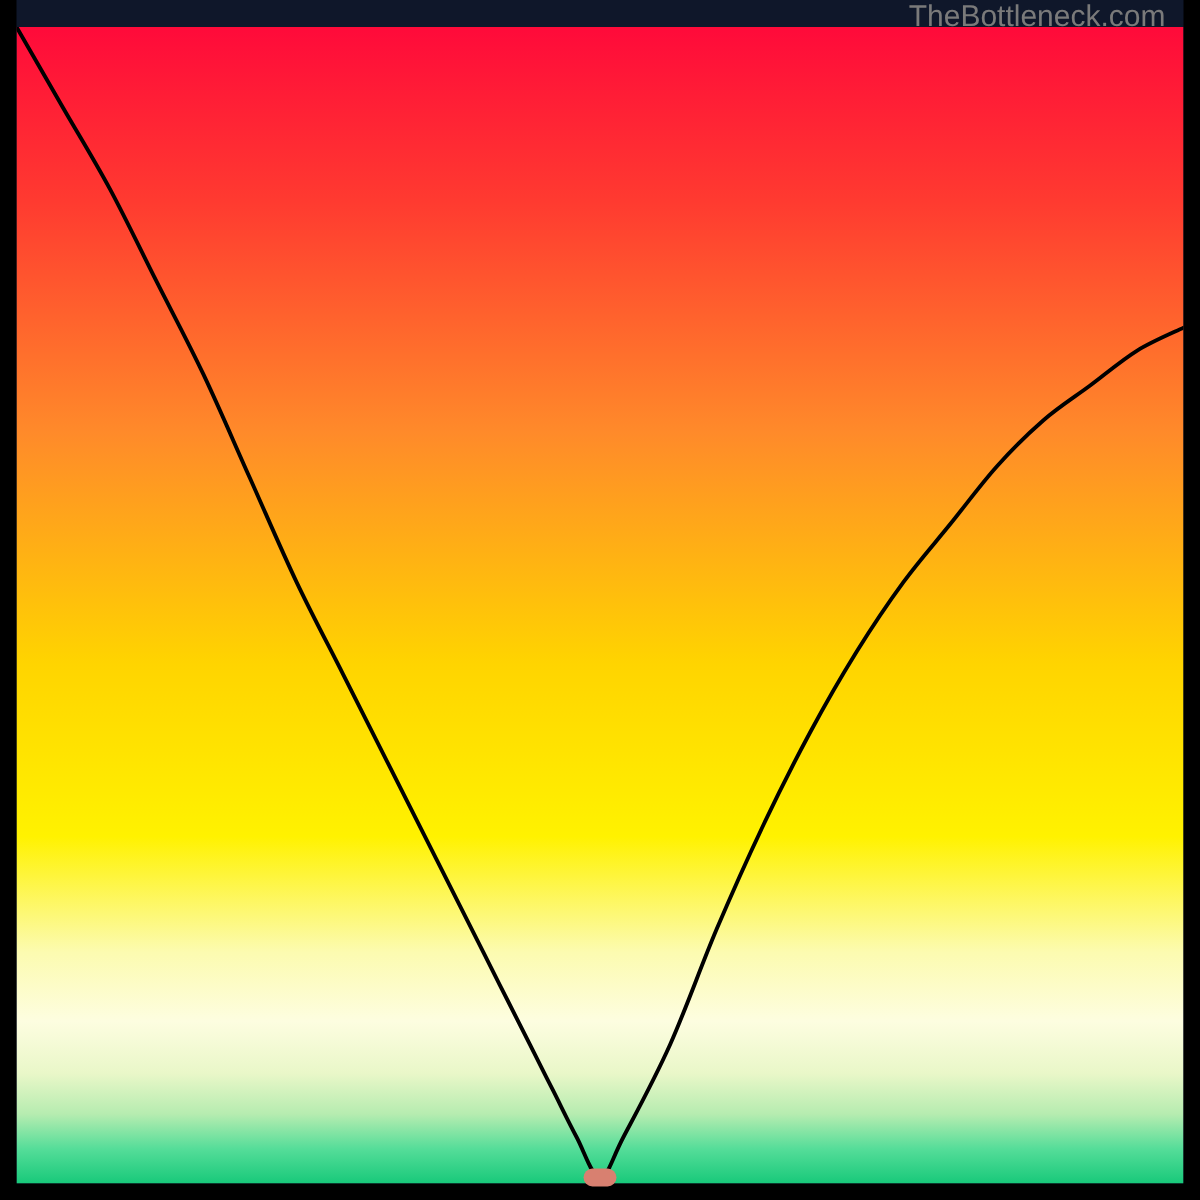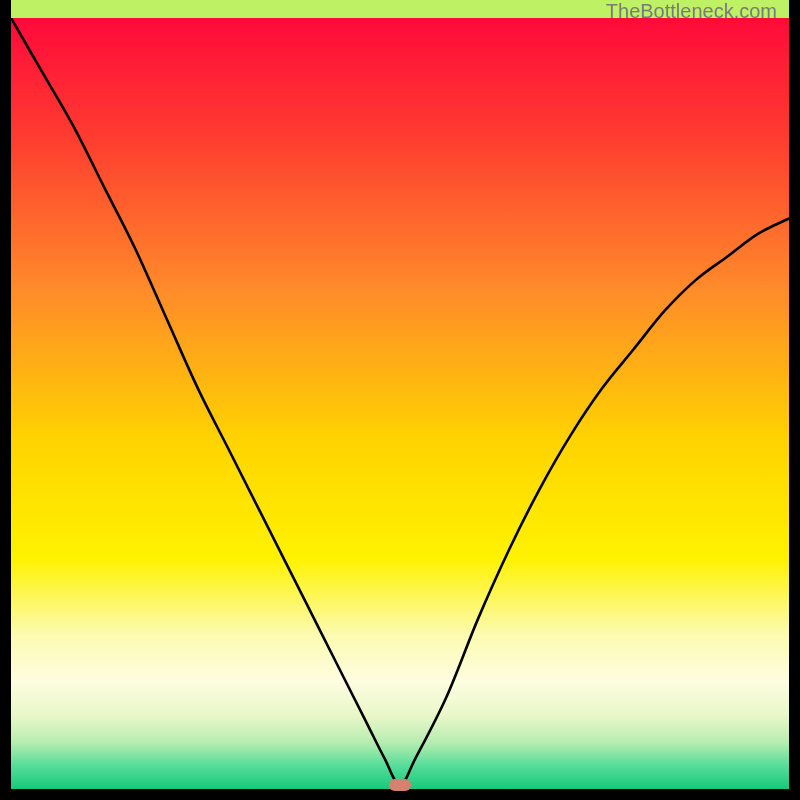--- a/index.html
+++ b/index.html
@@ -11,21 +11,21 @@
     font-family: Arial, sans-serif;
     overflow: hidden;
     position: relative;
   }
   .frame {
     position: absolute;
     left: 11px;
     top: 0;
     width: 778px;
     height: 789px;
-    background: #bef264;
+    background: #0f172a;
   }
   .plot-area {
     position: absolute;
     left: 0;
     top: 18px;
     width: 778px;
     height: 771px;
   }
   .gradient {
     position: absolute;

